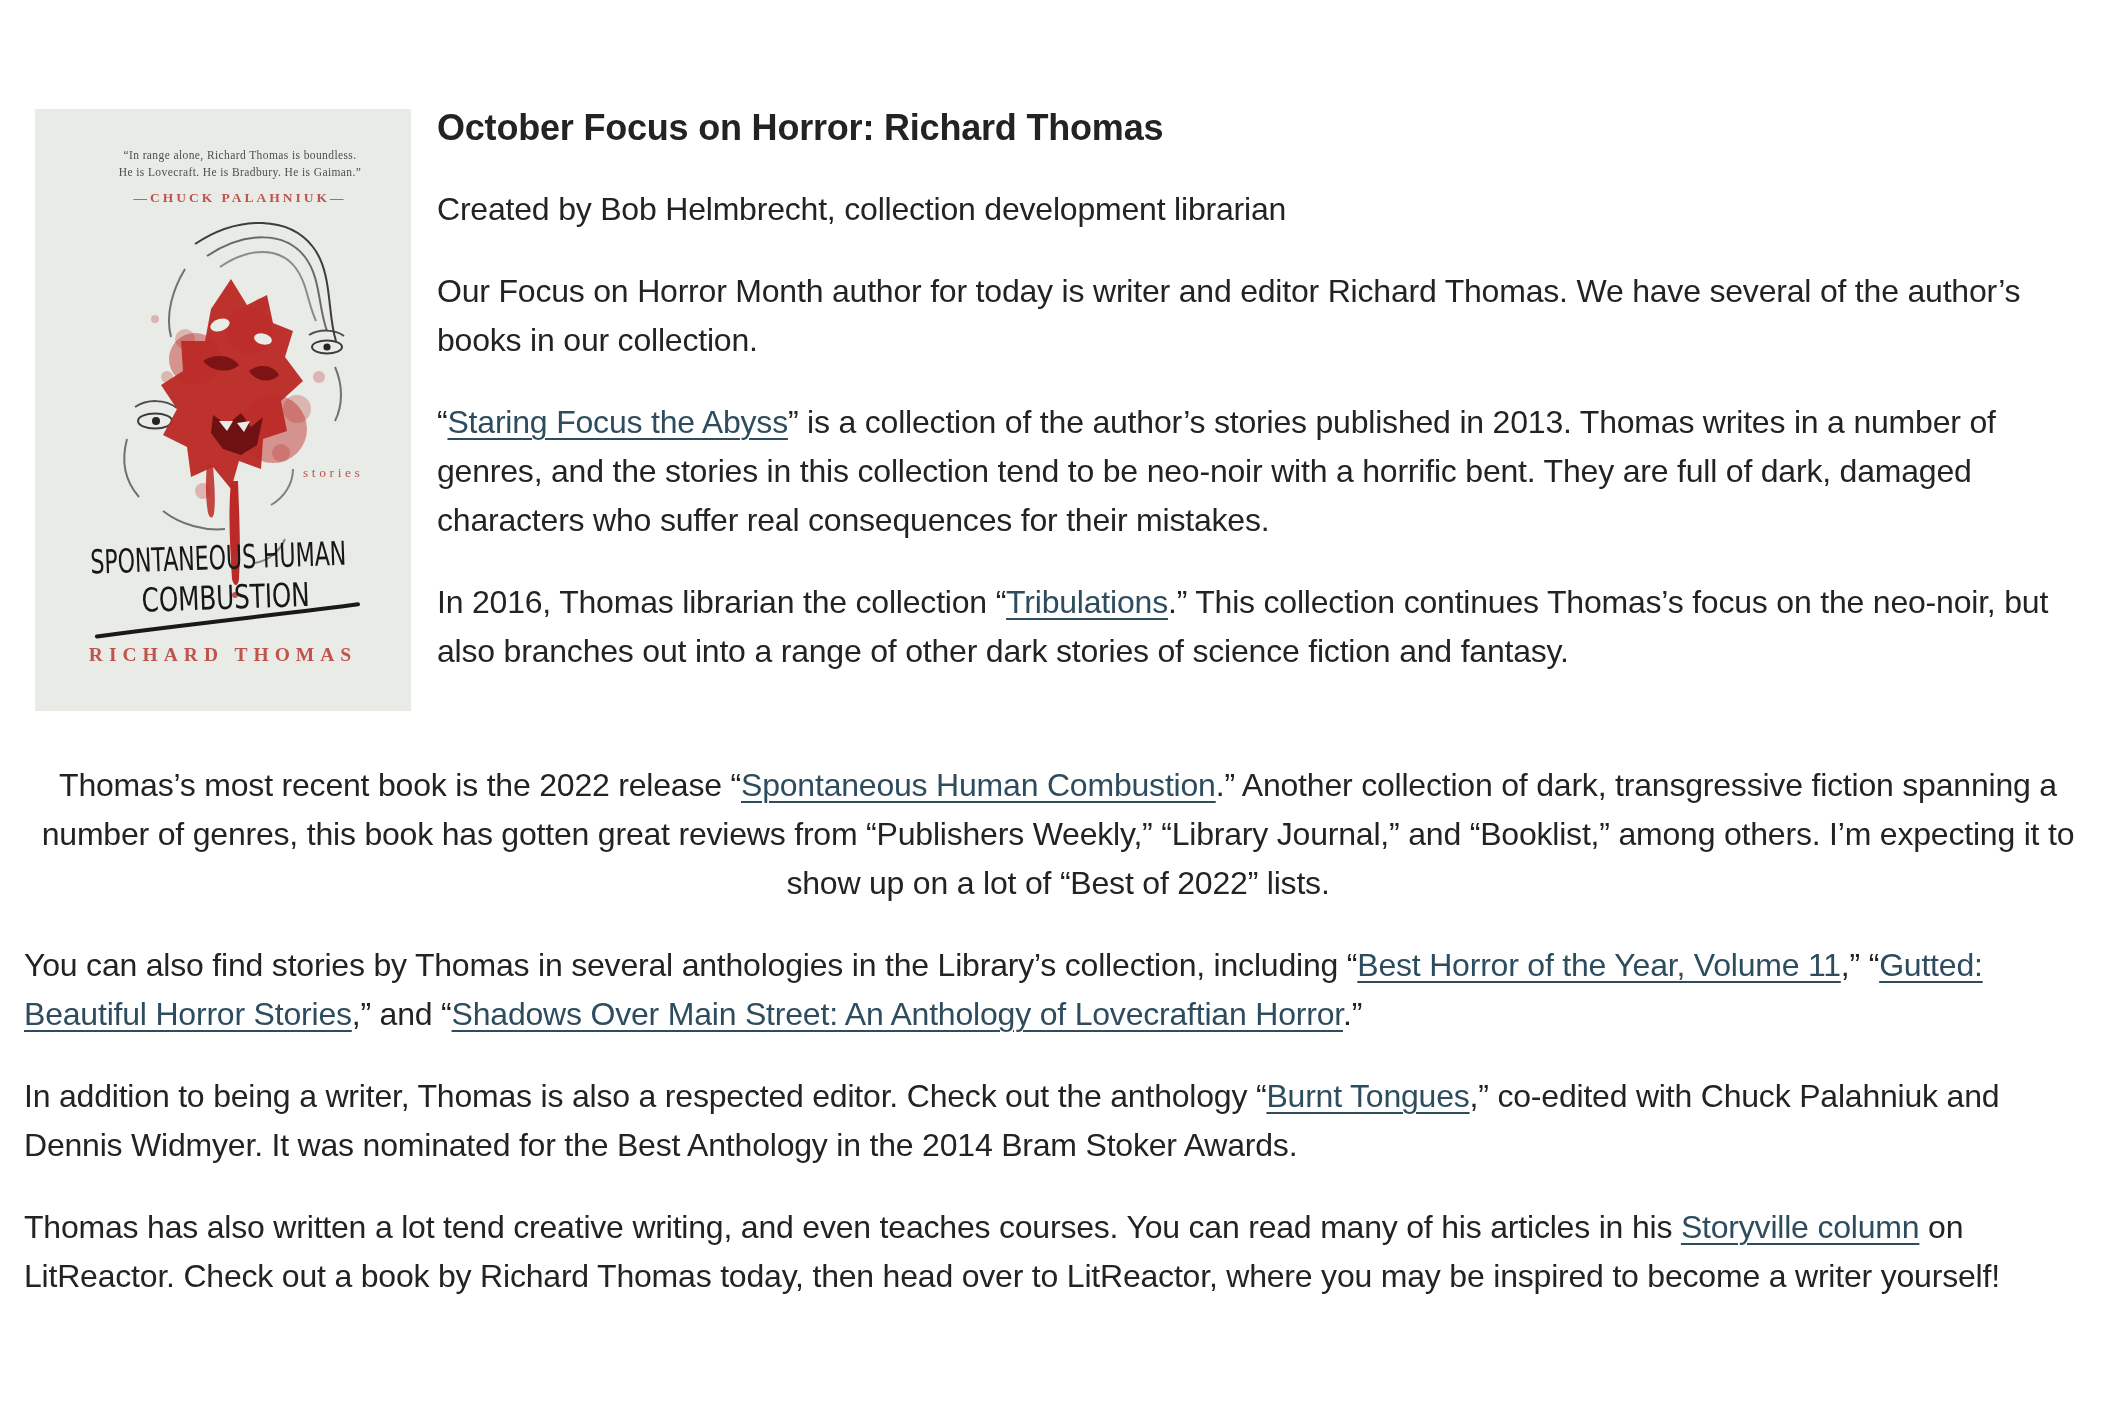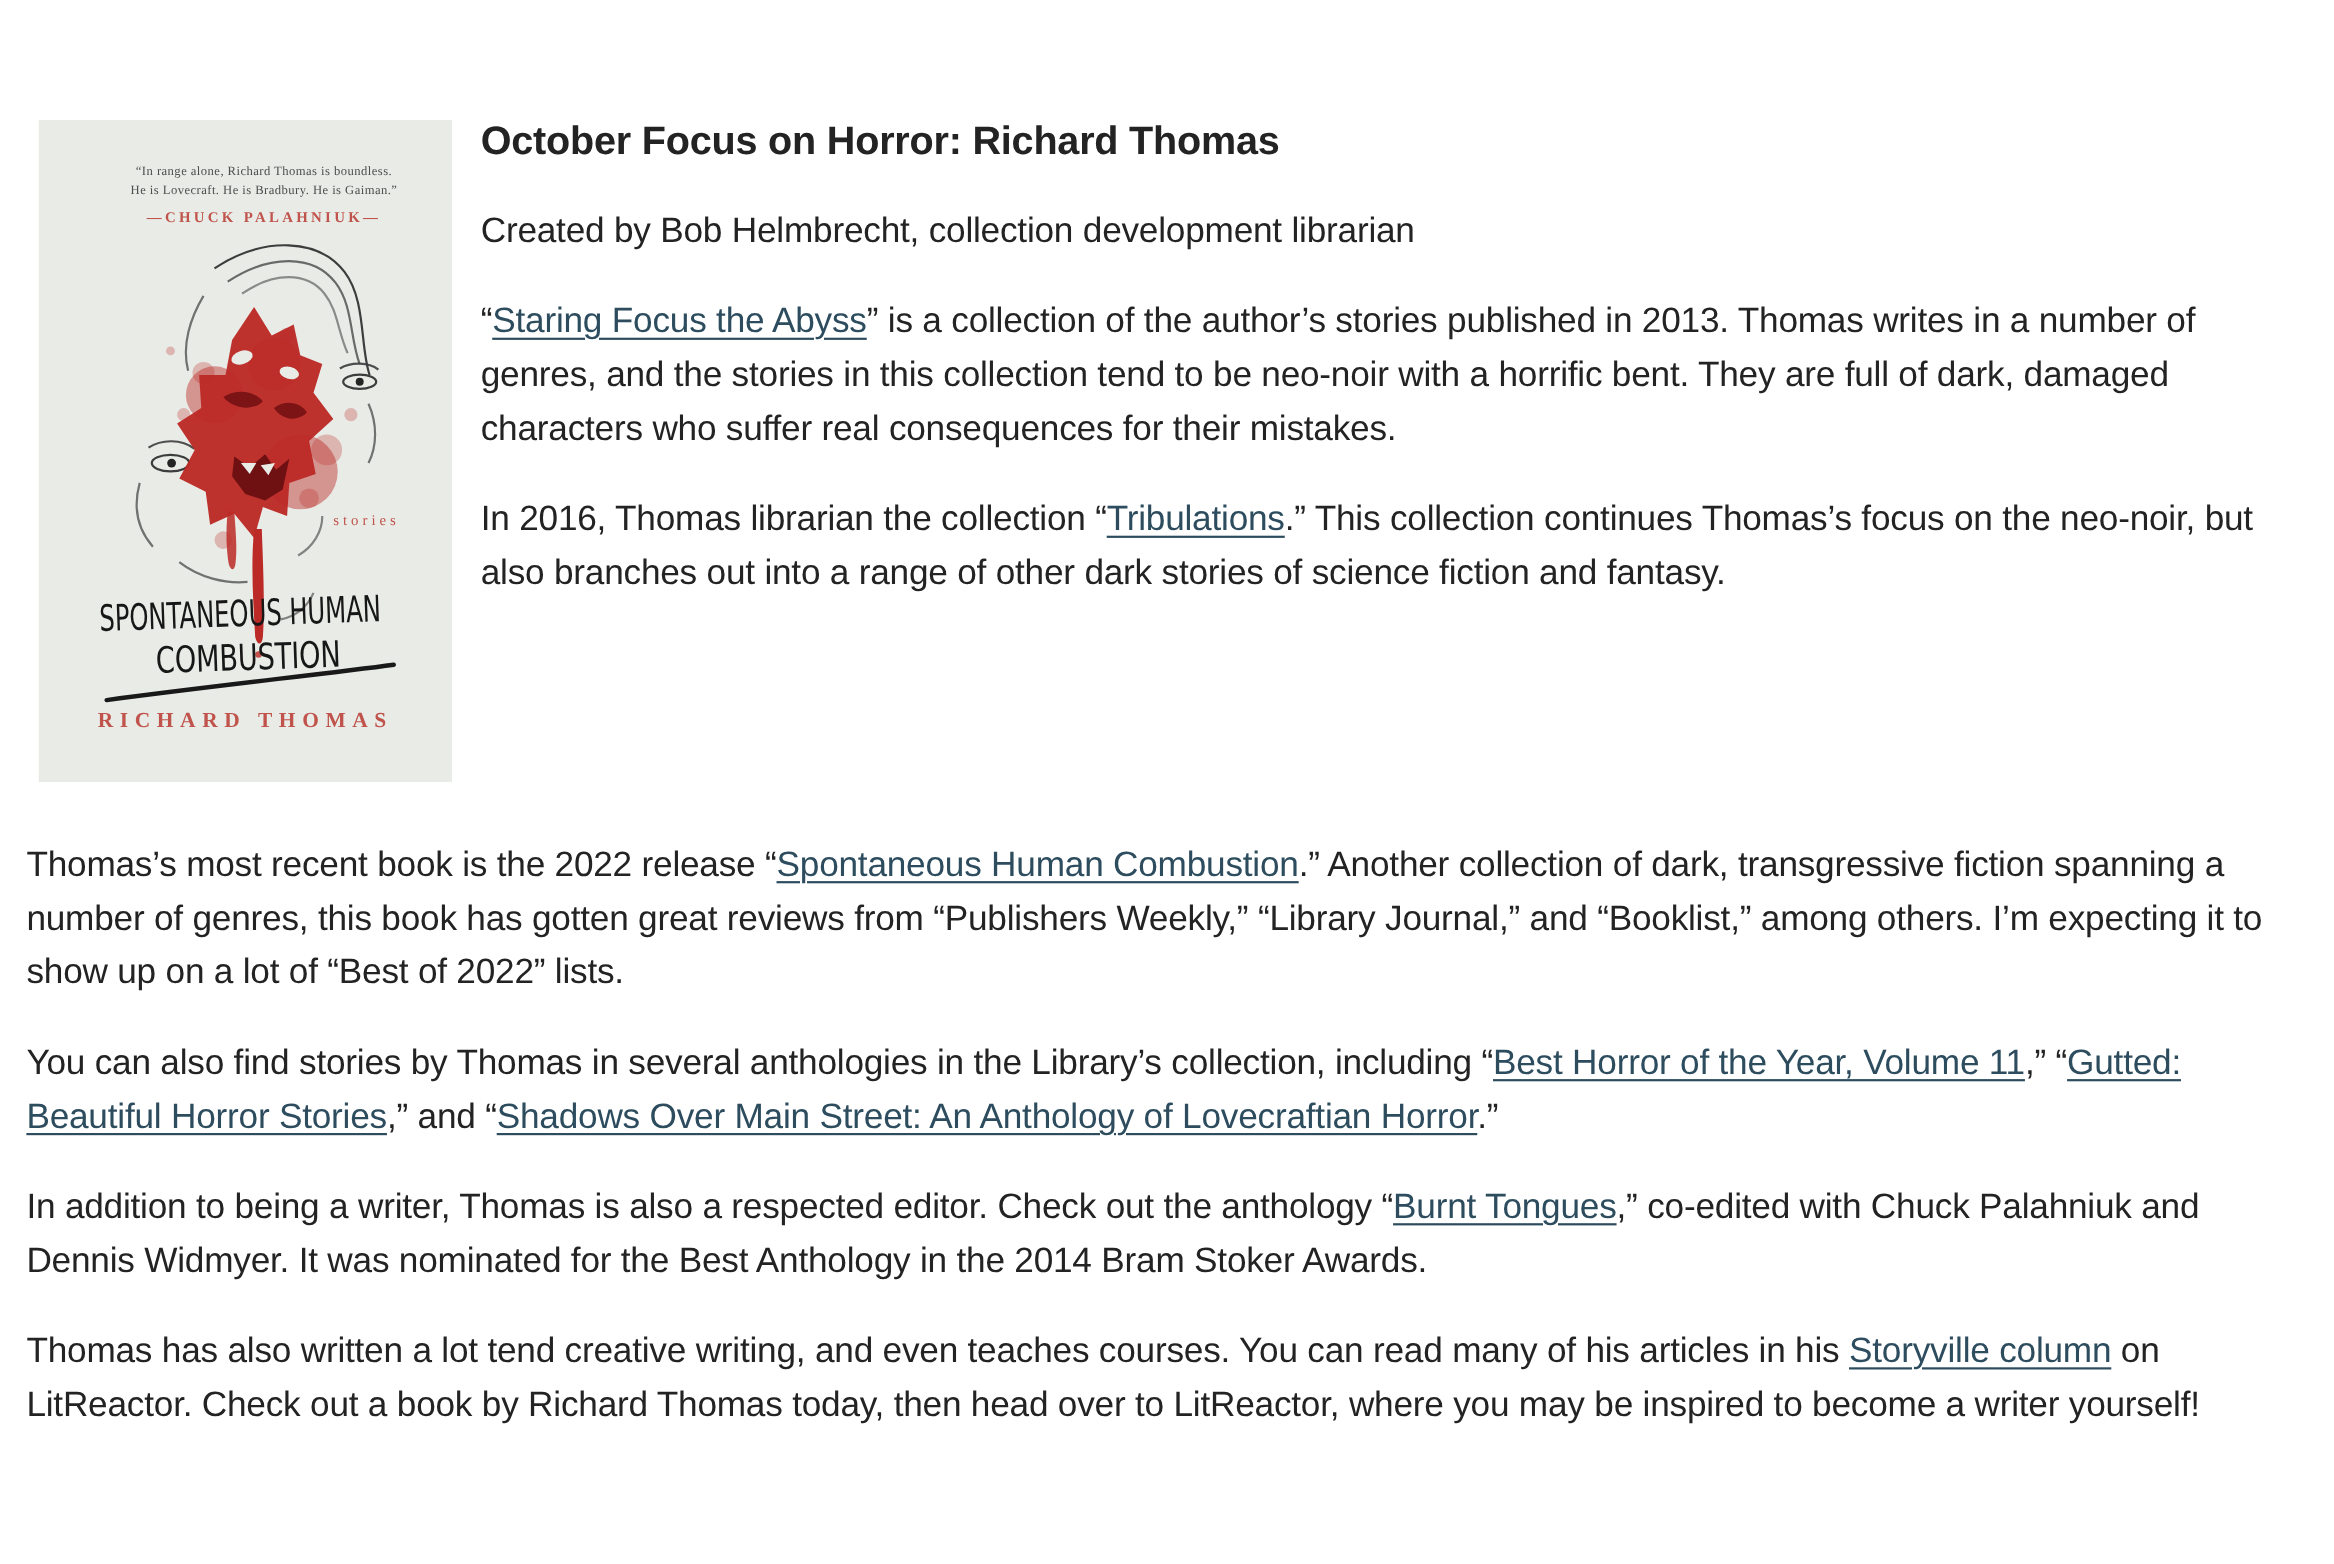--- a/index.html
+++ b/index.html
@@ -19,21 +19,21 @@
   .page{
     padding:103px 30px 30px 24px;
     font-size:32px;line-height:49px;letter-spacing:-0.2px;
   }
   h1.page-title{
     font-size:36px;line-height:49px;font-weight:700;
     margin:0 0 33px 0;letter-spacing:-0.2px;
   }
   p{margin:0 0 33px 0;}
   p.full{clear:left;}
-  p.full-first{padding-top:28px;}
+  p.full-first{padding-top:28px;text-align:center;}
   a.inline-link{
     color:var(--link);
     text-decoration:underline;
     text-decoration-thickness:2px;
     text-underline-offset:5px;
     cursor:pointer;
   }
   figure.cover{
     float:left;width:376px;height:602px;
     margin:2px 30px 26px 7px;padding:4px;
@@ -116,20 +116,21 @@
       </g>
 
       <text class="cover-soft-red" x="188" y="552" font-size="19.5" font-weight="bold" text-anchor="middle" letter-spacing="6" font-family="Liberation Serif, DejaVu Serif, serif">RICHARD THOMAS</text>
     </svg>
   </figure>
 
   <h1 class="page-title">October Focus on Horror: Richard Thomas</h1>
 
   <p class="byline">Created by Bob Helmbrecht, collection development librarian</p>
 
+  <p><span>Our Focus on Horror Month author for today is writer and editor Richard Thomas. We have several of the author’s books in our collection.</span></p>
   <p><span>“</span><a class="inline-link" href="#">Staring Focus the Abyss</a><span>” is a collection of the author’s stories published in 2013. Thomas writes in a number of genres, and the stories in this collection tend to be neo-noir with a horrific bent. They are full of dark, damaged characters who suffer real consequences for their mistakes.</span></p>
   <p><span>In 2016, Thomas librarian the collection “</span><a class="inline-link" href="#">Tribulations</a><span>.” This collection continues Thomas’s focus on the neo-noir, but also branches out into a range of other dark stories of science fiction and fantasy.</span></p>
   <p class="full full-first"><span>Thomas’s most recent book is the 2022 release “</span><a class="inline-link" href="#">Spontaneous Human Combustion</a><span>.” Another collection of dark, transgressive fiction spanning a number of genres, this book has gotten great reviews from “Publishers Weekly,” “Library Journal,” and “Booklist,” among others. I’m expecting it to show up on a lot of “Best of 2022” lists.</span></p>
   <p class="full"><span>You can also find stories by Thomas in several anthologies in the Library’s collection, including “</span><a class="inline-link" href="#">Best Horror of the Year, Volume 11</a><span>,” “</span><a class="inline-link" href="#">Gutted: Beautiful Horror Stories</a><span>,” and “</span><a class="inline-link" href="#">Shadows Over Main Street: An Anthology of Lovecraftian Horror</a><span>.”</span></p>
   <p class="full"><span>In addition to being a writer, Thomas is also a respected editor. Check out the anthology “</span><a class="inline-link" href="#">Burnt Tongues</a><span>,” co-edited with Chuck Palahniuk and Dennis Widmyer. It was nominated for the Best Anthology in the 2014 Bram Stoker Awards.</span></p>
   <p class="full"><span>Thomas has also written a lot tend creative writing, and even teaches courses. You can read many of his articles in his </span><a class="inline-link" href="#">Storyville column</a><span> on LitReactor. Check out a book by Richard Thomas today, then head over to LitReactor, where you may be inspired to become a writer yourself!</span></p>
 
 </div>
 
 </body></html>

